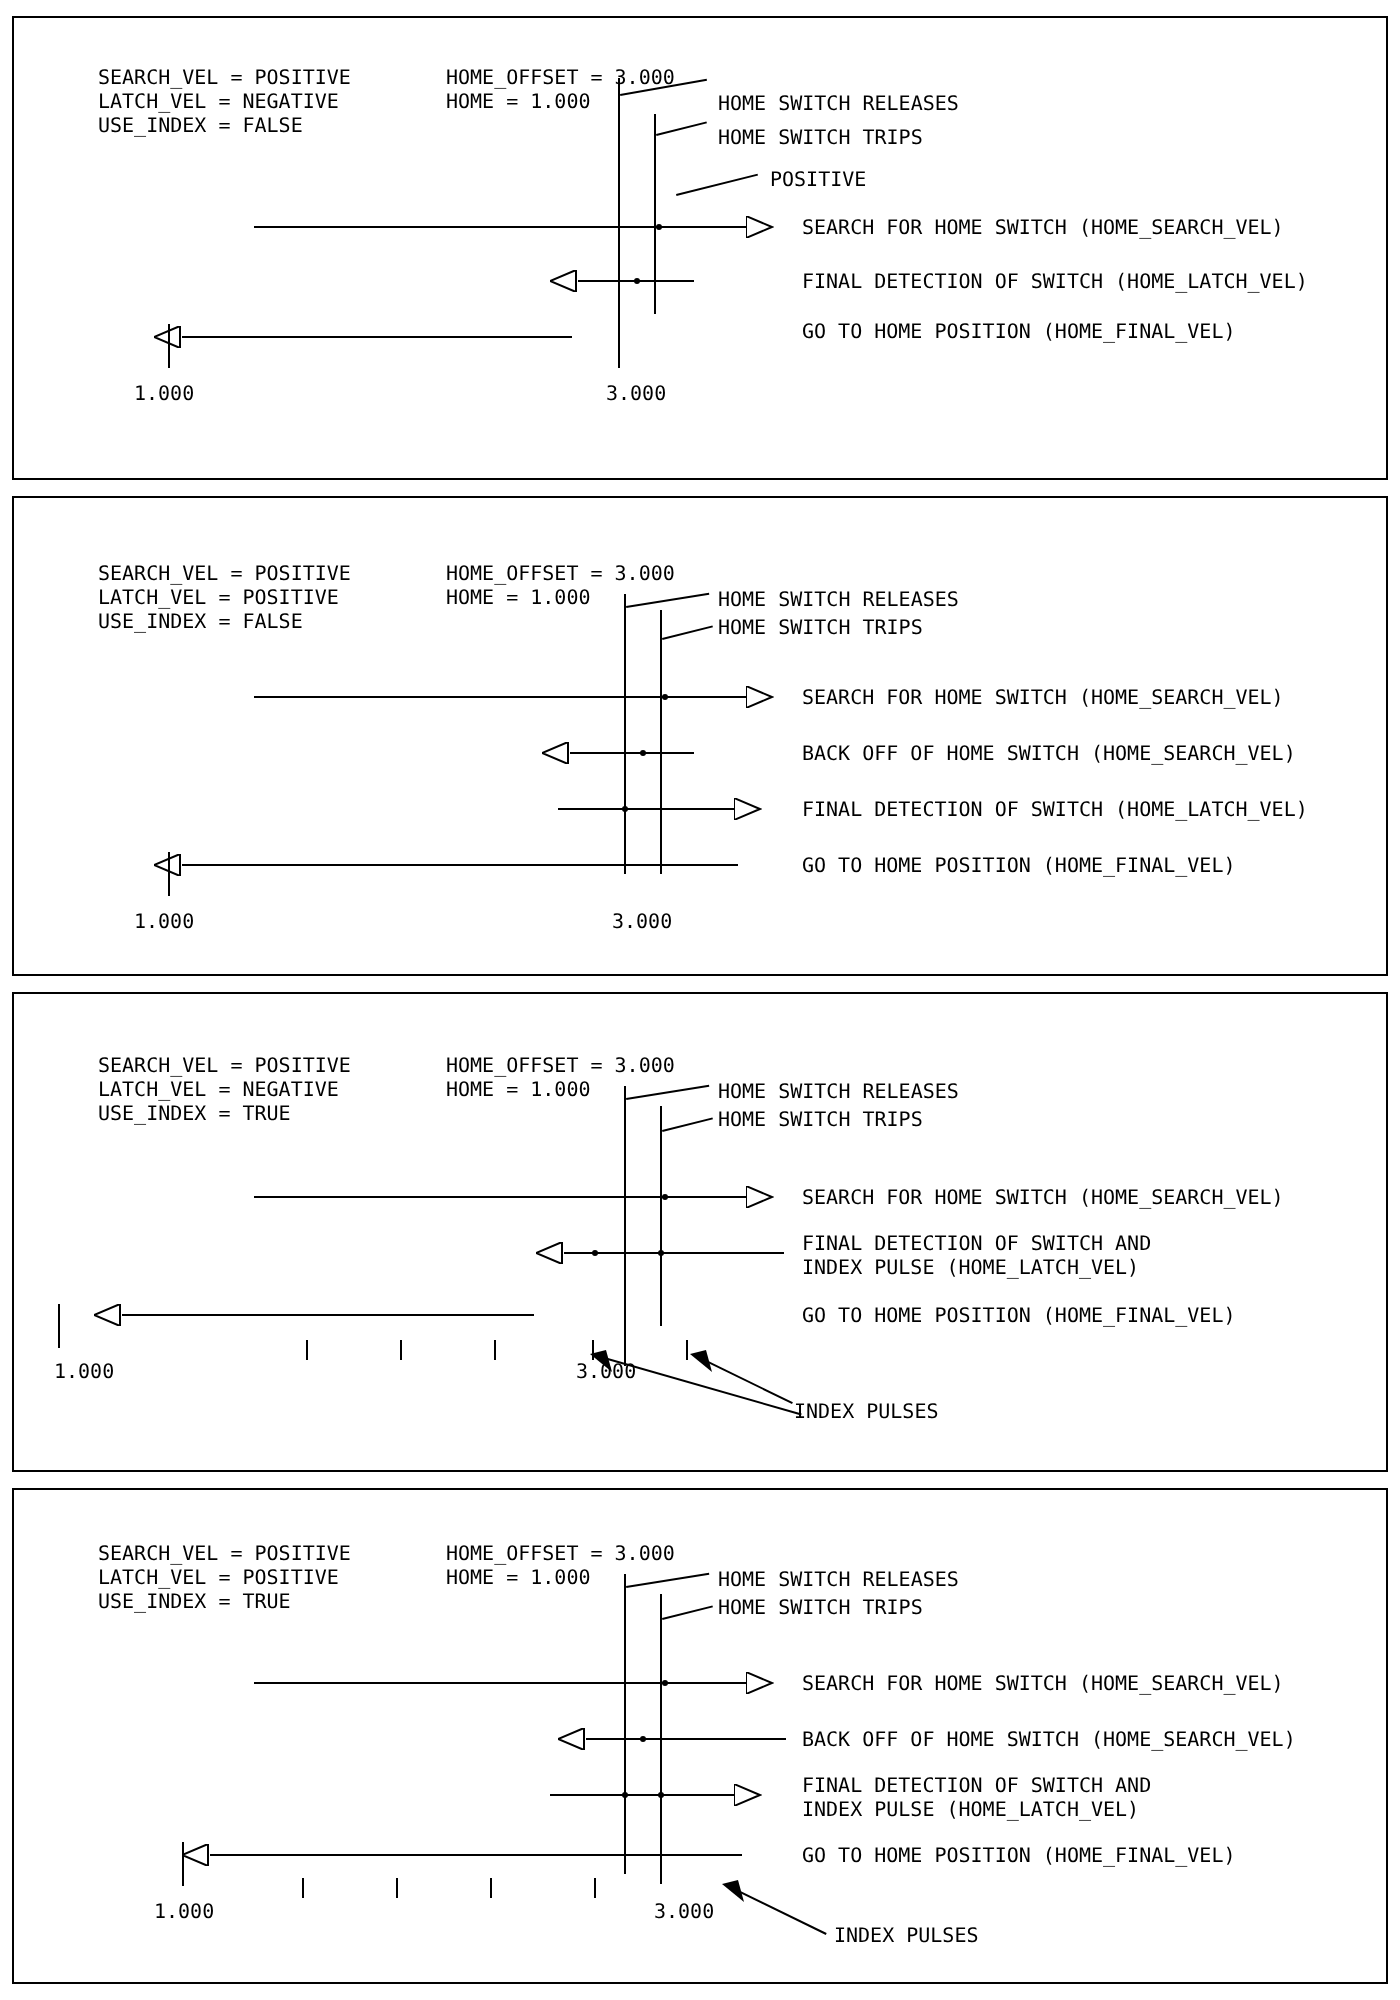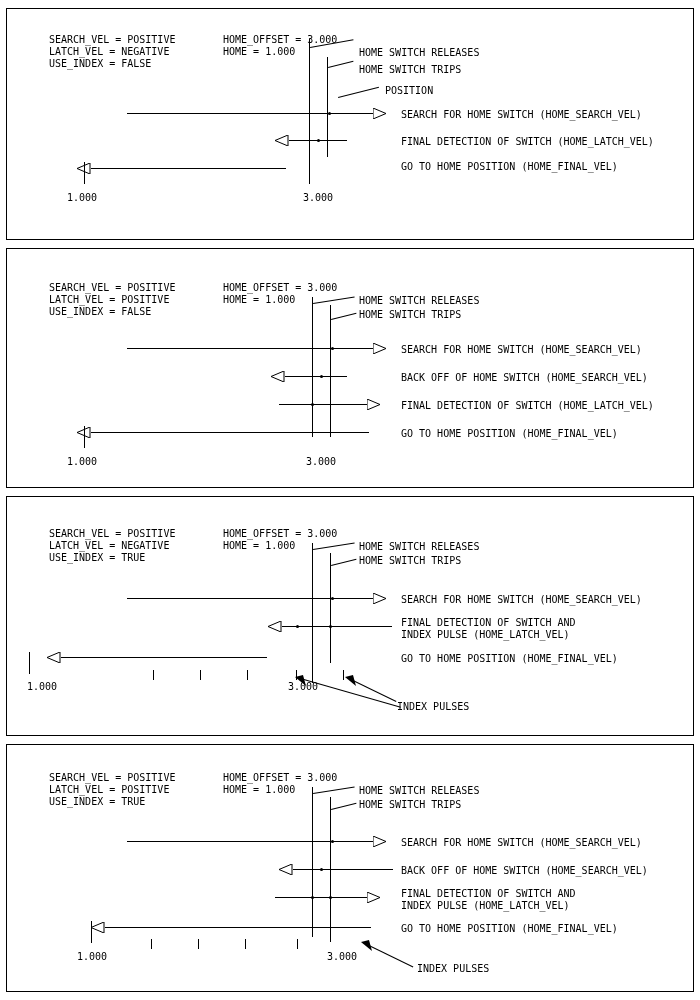--- a/index.html
+++ b/index.html
@@ -30,21 +30,21 @@
 
     <div class="vline" style="left:302px;top:30px;height:145px;"></div>
     <div class="vline" style="left:320px;top:48px;height:100px;"></div>
 
     <div class="diag" style="left:303px;top:38px;width:44px;transform:rotate(-10deg);"></div>
     <div class="diag" style="left:321px;top:58px;width:26px;transform:rotate(-14deg);"></div>
     <div class="diag" style="left:331px;top:88px;width:42px;transform:rotate(-14deg);"></div>
 
     <div class="lbl" style="left:352px;top:38px;">HOME SWITCH RELEASES</div>
     <div class="lbl" style="left:352px;top:55px;">HOME SWITCH TRIPS</div>
-    <div class="lbl" style="left:378px;top:76px;">POSITION</div>
+    <div class="lbl" style="left:378px;top:76px;">POSITIVE</div>
 
     <div class="hline" style="left:120px;top:104px;width:252px;"></div>
     <svg class="triR" style="left:366px;top:99px;" width="14" height="11">
         <polygon points="0,0 13,5.5 0,11" fill="#ffffff" stroke="#000000" stroke-width="1"></polygon>
       </svg>
     <div class="dot" style="left:321px;top:103px;"></div>
     <div class="lbl" style="left:394px;top:100px;">SEARCH FOR HOME SWITCH (HOME_SEARCH_VEL)</div>
 
     <div class="hline" style="left:282px;top:131px;width:58px;"></div>
     <svg class="triL" style="left:268px;top:126px;" width="14" height="11">

